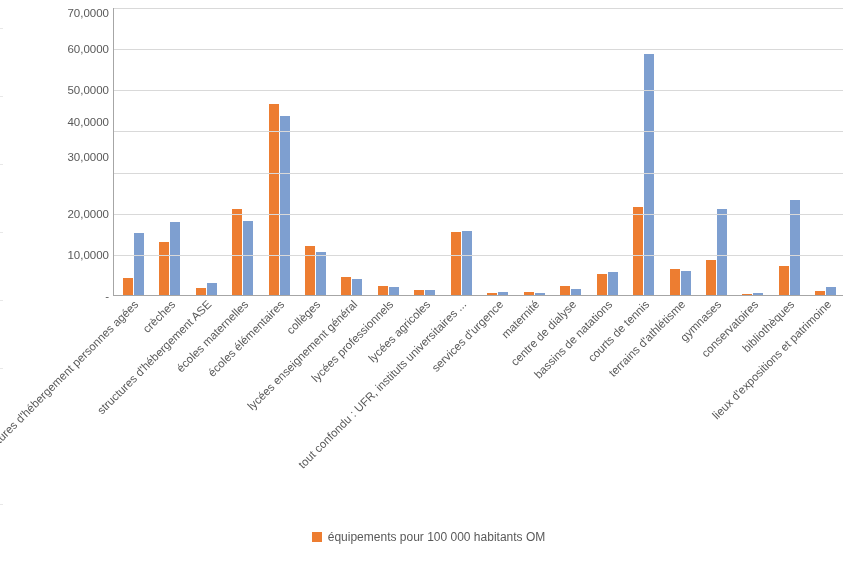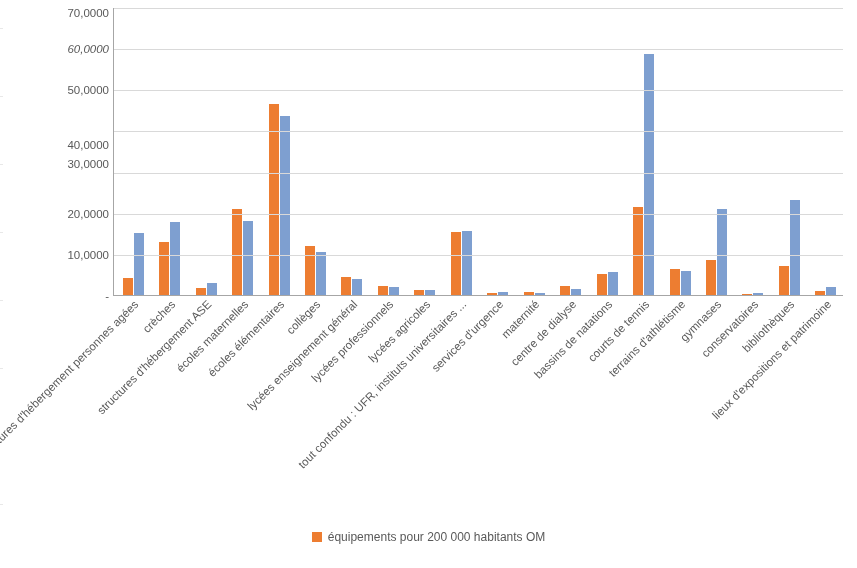--- a/index.html
+++ b/index.html
@@ -136,24 +136,24 @@
   <div class="edge-mark" style="top:232px"></div>
   <div class="edge-mark" style="top:300px"></div>
   <div class="edge-mark" style="top:368px"></div>
   <div class="edge-mark" style="top:436px"></div>
   <div class="edge-mark" style="top:504px"></div>
 
   <div class="y-labels" id="y-labels">
       <span style="top: 296px;">-</span>
       <span style="top: 254.857px;">10,0000</span>
       <span style="top: 213.714px;">20,0000</span>
-      <span style="top: 164px;">30,0000</span>
-      <span style="top: 145px;">40,0000</span>
+      <span style="top: 157px;">30,0000</span>
+      <span style="top: 122px;">40,0000</span>
       <span style="top: 90.2857px;">50,0000</span>
-      <span style="top: 49.1429px; font-style: italic;">60,0000</span>
+      <span style="top: 49.1429px;">60,0000</span>
       <span style="top: 13px;">70,0000</span>
     </div>
 
   <div class="plot-area" id="plot-area">
     <div class="bars" id="bars">
         <div class="group">
           <div class="bar om" title="structures d'hébergement personnes agées : 4.1" style="height: 16.8686px;"></div>
           <div class="bar metro" title="structures d'hébergement personnes agées : 15" style="height: 61.7143px;"></div>
         </div>
         <div class="group">
@@ -261,17 +261,17 @@
       <div class="cat" style="left: 565.975px;"><span class="cat-inner">terrains d'athlétisme</span></div>
       <div class="cat" style="left: 602.425px;"><span class="cat-inner">gymnases</span></div>
       <div class="cat" style="left: 638.875px;"><span class="cat-inner">conservatoires</span></div>
       <div class="cat" style="left: 675.325px;"><span class="cat-inner">bibliothèques</span></div>
       <div class="cat" style="left: 711.775px;"><span class="cat-inner">lieux d'expositions et patrimoine</span></div>
     </div>
 
   <div class="legend">
     <div class="legend-item">
       <span class="swatch om"></span>
-      <span>équipements pour 200 000 habitants OM</span>
+      <span>équipements pour 100 000 habitants OM</span>
     </div>
   </div>
 
 </div>
 
 </body></html>

